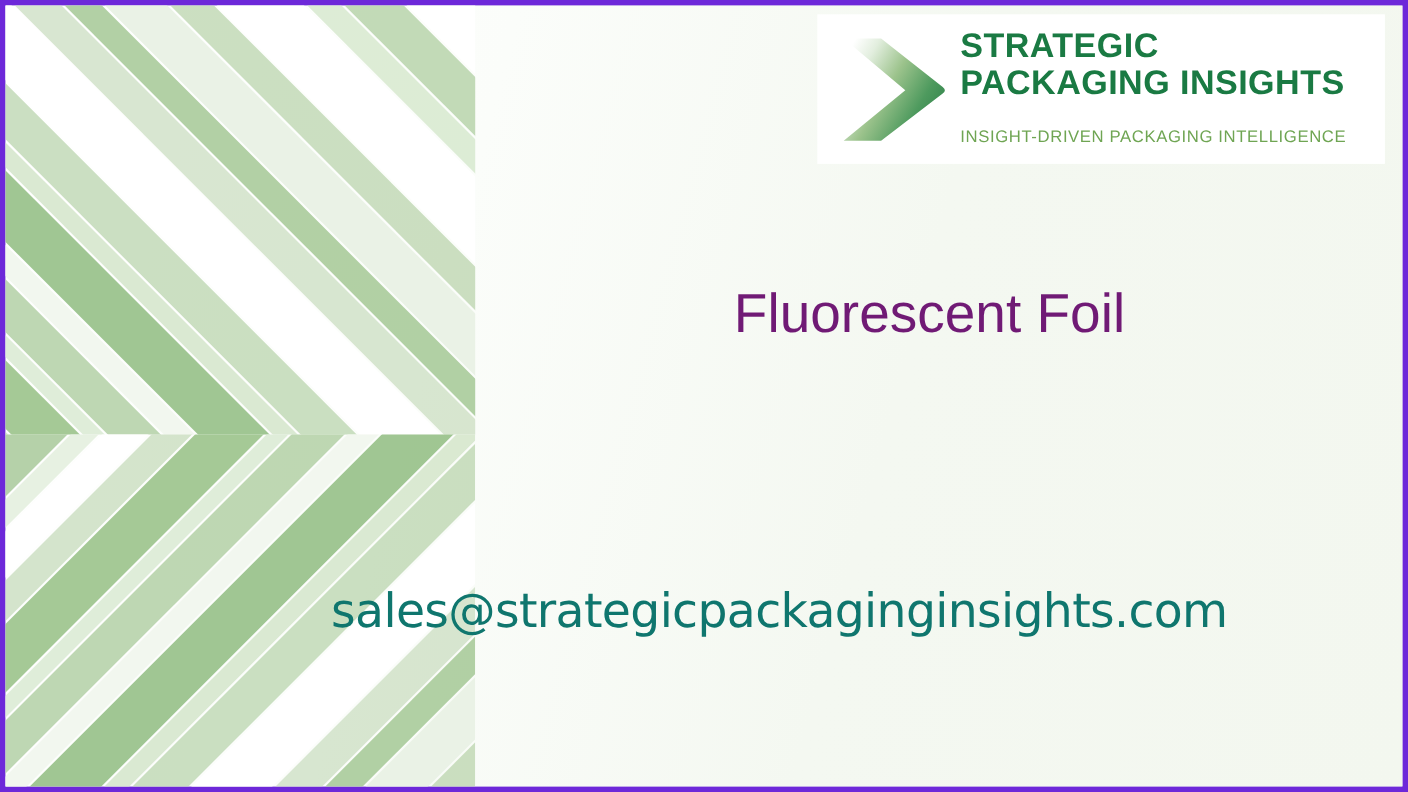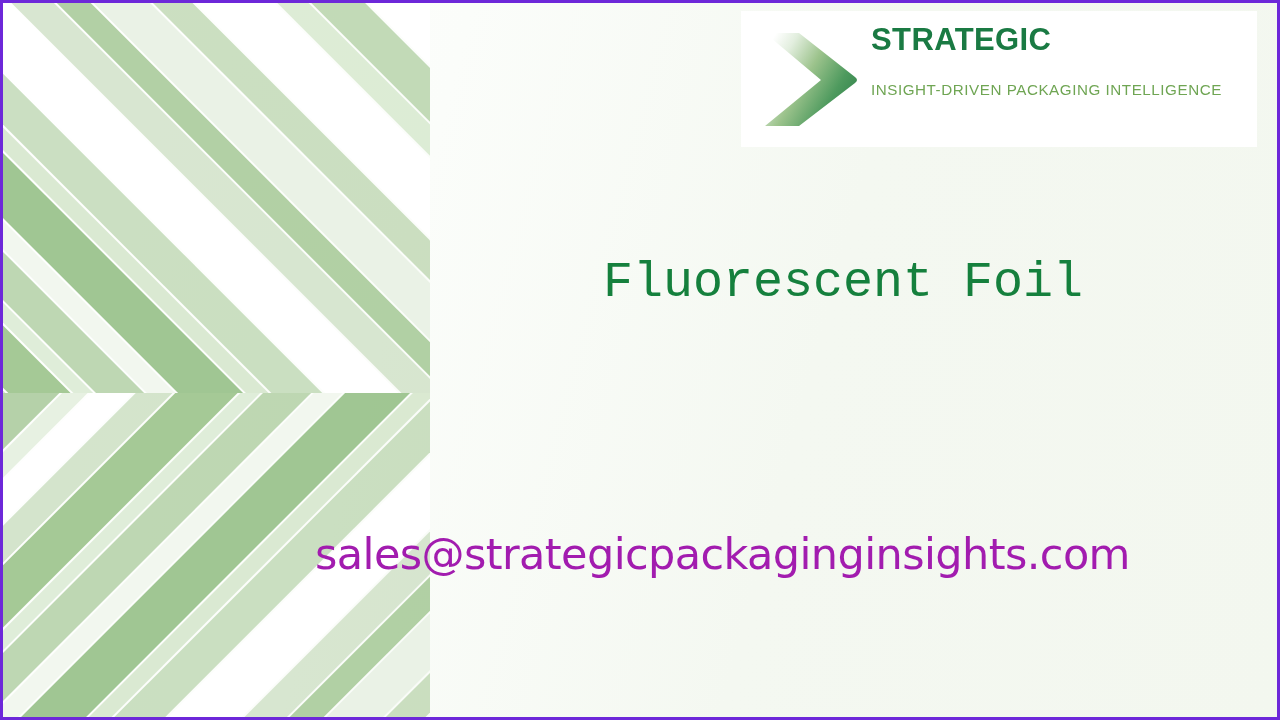--- a/index.html
+++ b/index.html
@@ -13,21 +13,21 @@
     height: 720px;
     overflow: hidden;
     font-family: "Liberation Sans", sans-serif;
   }
 
   #slide {
     position: relative;
     width: 1280px;
     height: 720px;
     box-sizing: border-box;
-    border: 3px solid #6d28d9;
+    border: 5px solid #6d28d9;
     background: #f5f8f3;
     overflow: hidden;
   }
 
   
   .bg-wash {
     position: absolute;
     inset: 0;
     background:
       linear-gradient(105deg, #ffffff 0%, #fbfdfa 32%, #f4f8f1 62%, #f3f7ef 100%);
@@ -112,38 +112,38 @@
     white-space: nowrap;
   }
 
   
   .headline {
     position: absolute;
     left: 560px;
     top: 255px;
     width: 560px;
     text-align: center;
-    font-family: Liberation Mono, monospace;
+    font-family: Liberation Sans, sans-serif;
     font-size: 50px;
     line-height: 50px;
-    color: #15803d;
+    color: #701a75;
     font-weight: normal;
     margin: 0;
   }
 
   
   .email {
     position: absolute;
-    left: 312px;
+    left: 296px;
     top: 524px;
     font-family: "DejaVu Sans", sans-serif;
     font-size: 43px;
     line-height: 54px;
     letter-spacing: -0.6px;
-    color: #a21caf;
+    color: #0f766e;
     white-space: nowrap;
   }
 </style>
 </head>
 <body>
 
 <div id="slide">
 
   <div class="bg-wash"></div>
 
@@ -226,20 +226,21 @@
             <stop offset="45%" stop-color="#9cc38c"></stop>
             <stop offset="75%" stop-color="#4e9a5e"></stop>
             <stop offset="100%" stop-color="#2f8049"></stop>
           </linearGradient>
         </defs>
         <path d="M10,6 L44,6 L100,50 Q104,53 100,56 L44,99 L10,99 L66,53 Z" fill="url(#chevGrad)"></path>
       </svg>
     </div>
     <div class="logo-text">
       <div class="logo-line">STRATEGIC</div>
+      <div class="logo-line">PACKAGING INSIGHTS</div>
       <div class="logo-tagline">INSIGHT-DRIVEN PACKAGING INTELLIGENCE</div>
     </div>
   </div>
 
   <h1 class="headline">
     <span>Fluorescent Foil</span><br>
   </h1>
 
   <div class="email">sales@strategicpackaginginsights.com</div>
 

